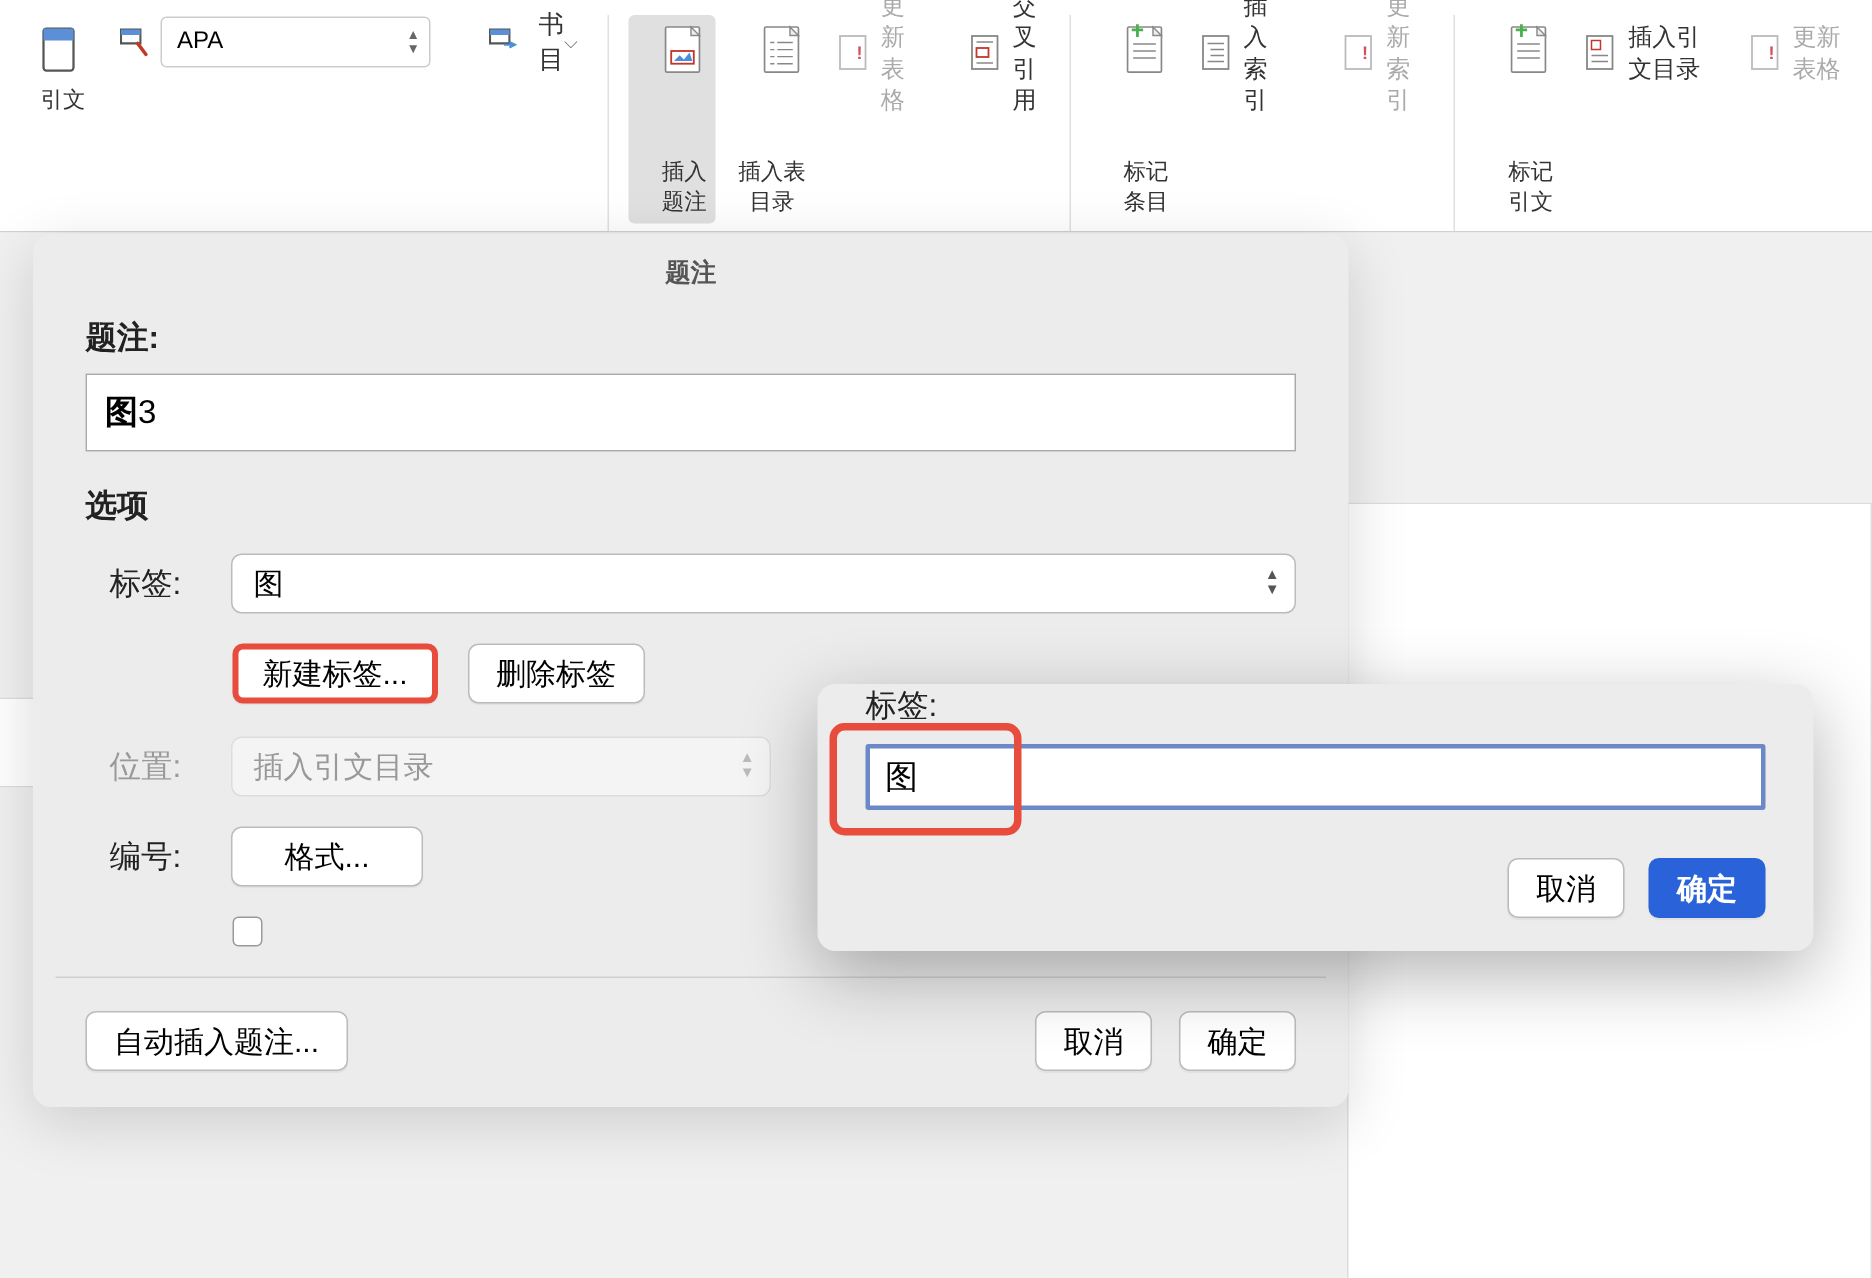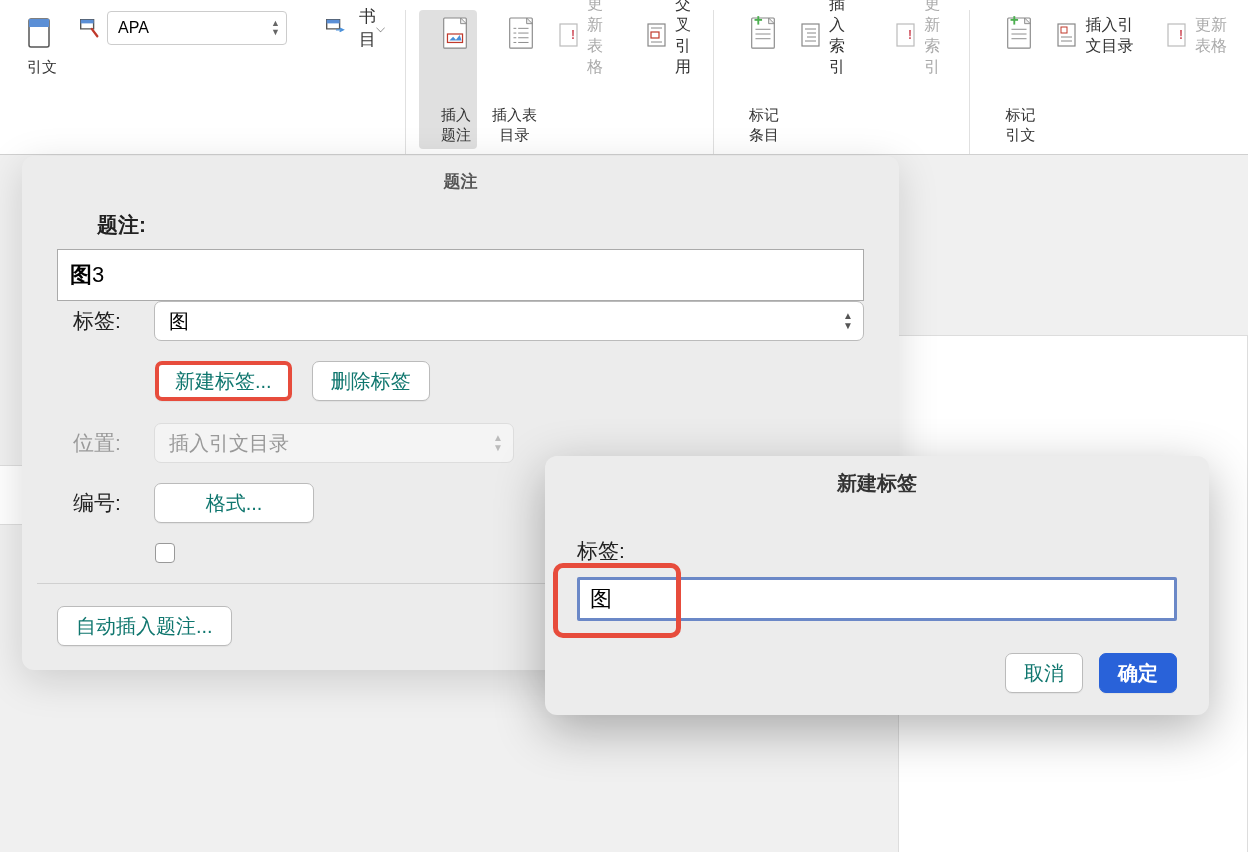--- a/index.html
+++ b/index.html
@@ -27,31 +27,31 @@
     
     
     .doc-bg { position: absolute; top: 155px; left: 0; right: 0; bottom: 0; background: #f0f0f0; }
     .doc-page { position: absolute; right: 0; top: 180px; width: 350px; height: 680px; background: #fff; border: 1px solid #ddd; }
     .doc-left-edge { position: absolute; left: 0; top: 310px; width: 35px; height: 60px; background: #fff; border: 1px solid #ddd; border-left: none; }
 
     
     .dialog-caption { position: absolute; left: 22px; top: 156px; width: 877px; background: #ececec; border-radius: 12px; box-shadow: 0 10px 40px rgba(0,0,0,0.15); padding-bottom: 20px; }
     .dialog-title { text-align: center; font-size: 17px; color: #555; font-weight: 600; padding: 14px 0 18px; }
     .dialog-body { padding: 0 35px; }
-    .field-label { font-size: 21px; font-weight: 700; color: #222; margin-bottom: 10px; margin-left: 40px; }
+    .field-label { font-size: 21px; font-weight: 700; color: #222; margin-bottom: 10px; }
     .caption-input { width: 100%; height: 52px; border: 1px solid #aaa; background: #fff; padding: 0 12px; font-size: 22px; display: flex; align-items: center; }
     .caption-input .bold-part { font-weight: 700; }
     .section-title { font-size: 21px; font-weight: 700; color: #222; margin-top: 22px; margin-bottom: 18px; }
     .form-row { display: flex; align-items: center; gap: 16px; margin-bottom: 20px; }
     .form-row-label { font-size: 21px; color: #222; width: 65px; text-align: left; }
     .form-row-label.disabled { color: #999; }
     .select { flex: 1; height: 40px; border: 1px solid #bbb; border-radius: 7px; background: #fff; display: flex; align-items: center; padding: 0 14px; font-size: 20px; position: relative; }
     .select.disabled { background: #f4f4f4; color: #999; border-color: #ddd; }
     .select .updown { position: absolute; right: 10px; display: flex; flex-direction: column; font-size: 10px; color: #555; line-height: 1; }
-    .btn { height: 40px; padding: 0 18px; border: 1px solid #bbb; border-radius: 7px; background: #fff; font-size: 20px; color: #0f766e; cursor: pointer; display: inline-flex; align-items: center; justify-content: center; box-shadow: 0 1px 1px rgba(0,0,0,0.05); }
+    .btn { height: 40px; padding: 0 18px; border: 1px solid #bbb; border-radius: 7px; background: #fff; font-size: 20px; color: #000000; cursor: pointer; display: inline-flex; align-items: center; justify-content: center; box-shadow: 0 1px 1px rgba(0,0,0,0.05); }
     .btn.highlight-red { border: 4px solid #e74c3c; padding: 0 16px; }
     .button-row { display: flex; gap: 20px; margin-left: 82px; margin-bottom: 22px; }
     .checkbox-row { display: flex; align-items: center; gap: 10px; margin-left: 82px; font-size: 20px; color: #222; margin-bottom: 20px; }
     .checkbox { width: 20px; height: 20px; border: 1px solid #999; border-radius: 4px; background: #fff; }
     .dialog-footer { border-top: 1px solid #d0d0d0; margin: 0 15px; padding: 22px 20px 4px; display: flex; justify-content: space-between; align-items: center; gap: 24px; }
     .footer-right { display: flex; gap: 18px; }
 
     
     .dialog-newlabel { position: absolute; left: 545px; top: 456px; width: 664px; background: #ececec; border-radius: 12px; box-shadow: 0 15px 50px rgba(0,0,0,0.3); padding-bottom: 22px; z-index: 10; }
     .dialog-newlabel .dialog-title { padding: 14px 0 40px; font-weight: 700; font-size: 20px; color: #333; }
@@ -264,20 +264,21 @@
 </div>
 
 <div class="dialog-caption">
   <div class="dialog-title">题注</div>
   <div class="dialog-body">
     <div class="field-label">题注:</div>
     <div class="caption-input">
       <span class="bold-part">图</span>
         <span> 3</span>
     </div>
+    <div class="section-title">选项</div>
 
     <div class="form-row" style="padding-left:16px;">
       <div class="form-row-label">标签:</div>
       <div class="select">
         <span>图</span>
         <span class="updown">▲<br>▼</span>
       </div>
     </div>
 
     <div class="button-row" style="margin-left:98px;">
@@ -288,38 +289,37 @@
     <div class="form-row" style="padding-left:16px;align-items:center;">
       <div class="form-row-label disabled">位置:</div>
       <div class="select disabled" style="max-width:360px;">
         <span>插入引文目录</span>
         <span class="updown" style="color:#bbb;">▲<br>▼</span>
       </div>
     </div>
 
     <div class="form-row" style="padding-left:16px;">
       <div class="form-row-label">编号:</div>
-      <button class="btn" style="width:160px;">格式...</button>
+      <button class="btn" style="width:128px;">格式...</button>
     </div>
 
     <div class="checkbox-row" style="margin-left:98px;">
       <div class="checkbox"></div>
     </div>
   </div>
   <div class="dialog-footer">
     <button class="btn">自动插入题注...</button>
     <div class="footer-right">
       <button class="btn">取消</button>
       <button class="btn">确定</button>
     </div>
   </div>
 </div>
 
 <div class="dialog-newlabel">
-  <div class="dialog-title">新建标签</div>
   <div class="newlabel-body">
     <div class="newlabel-label">标签:</div>
     <div class="newlabel-input-wrap">
       <input class="newlabel-input" value="图" style="">
       <div class="red-box-overlay"></div>
     </div>
   </div>
   <div class="newlabel-footer">
     <button class="btn">取消</button>
     <button class="btn primary">确定</button>

